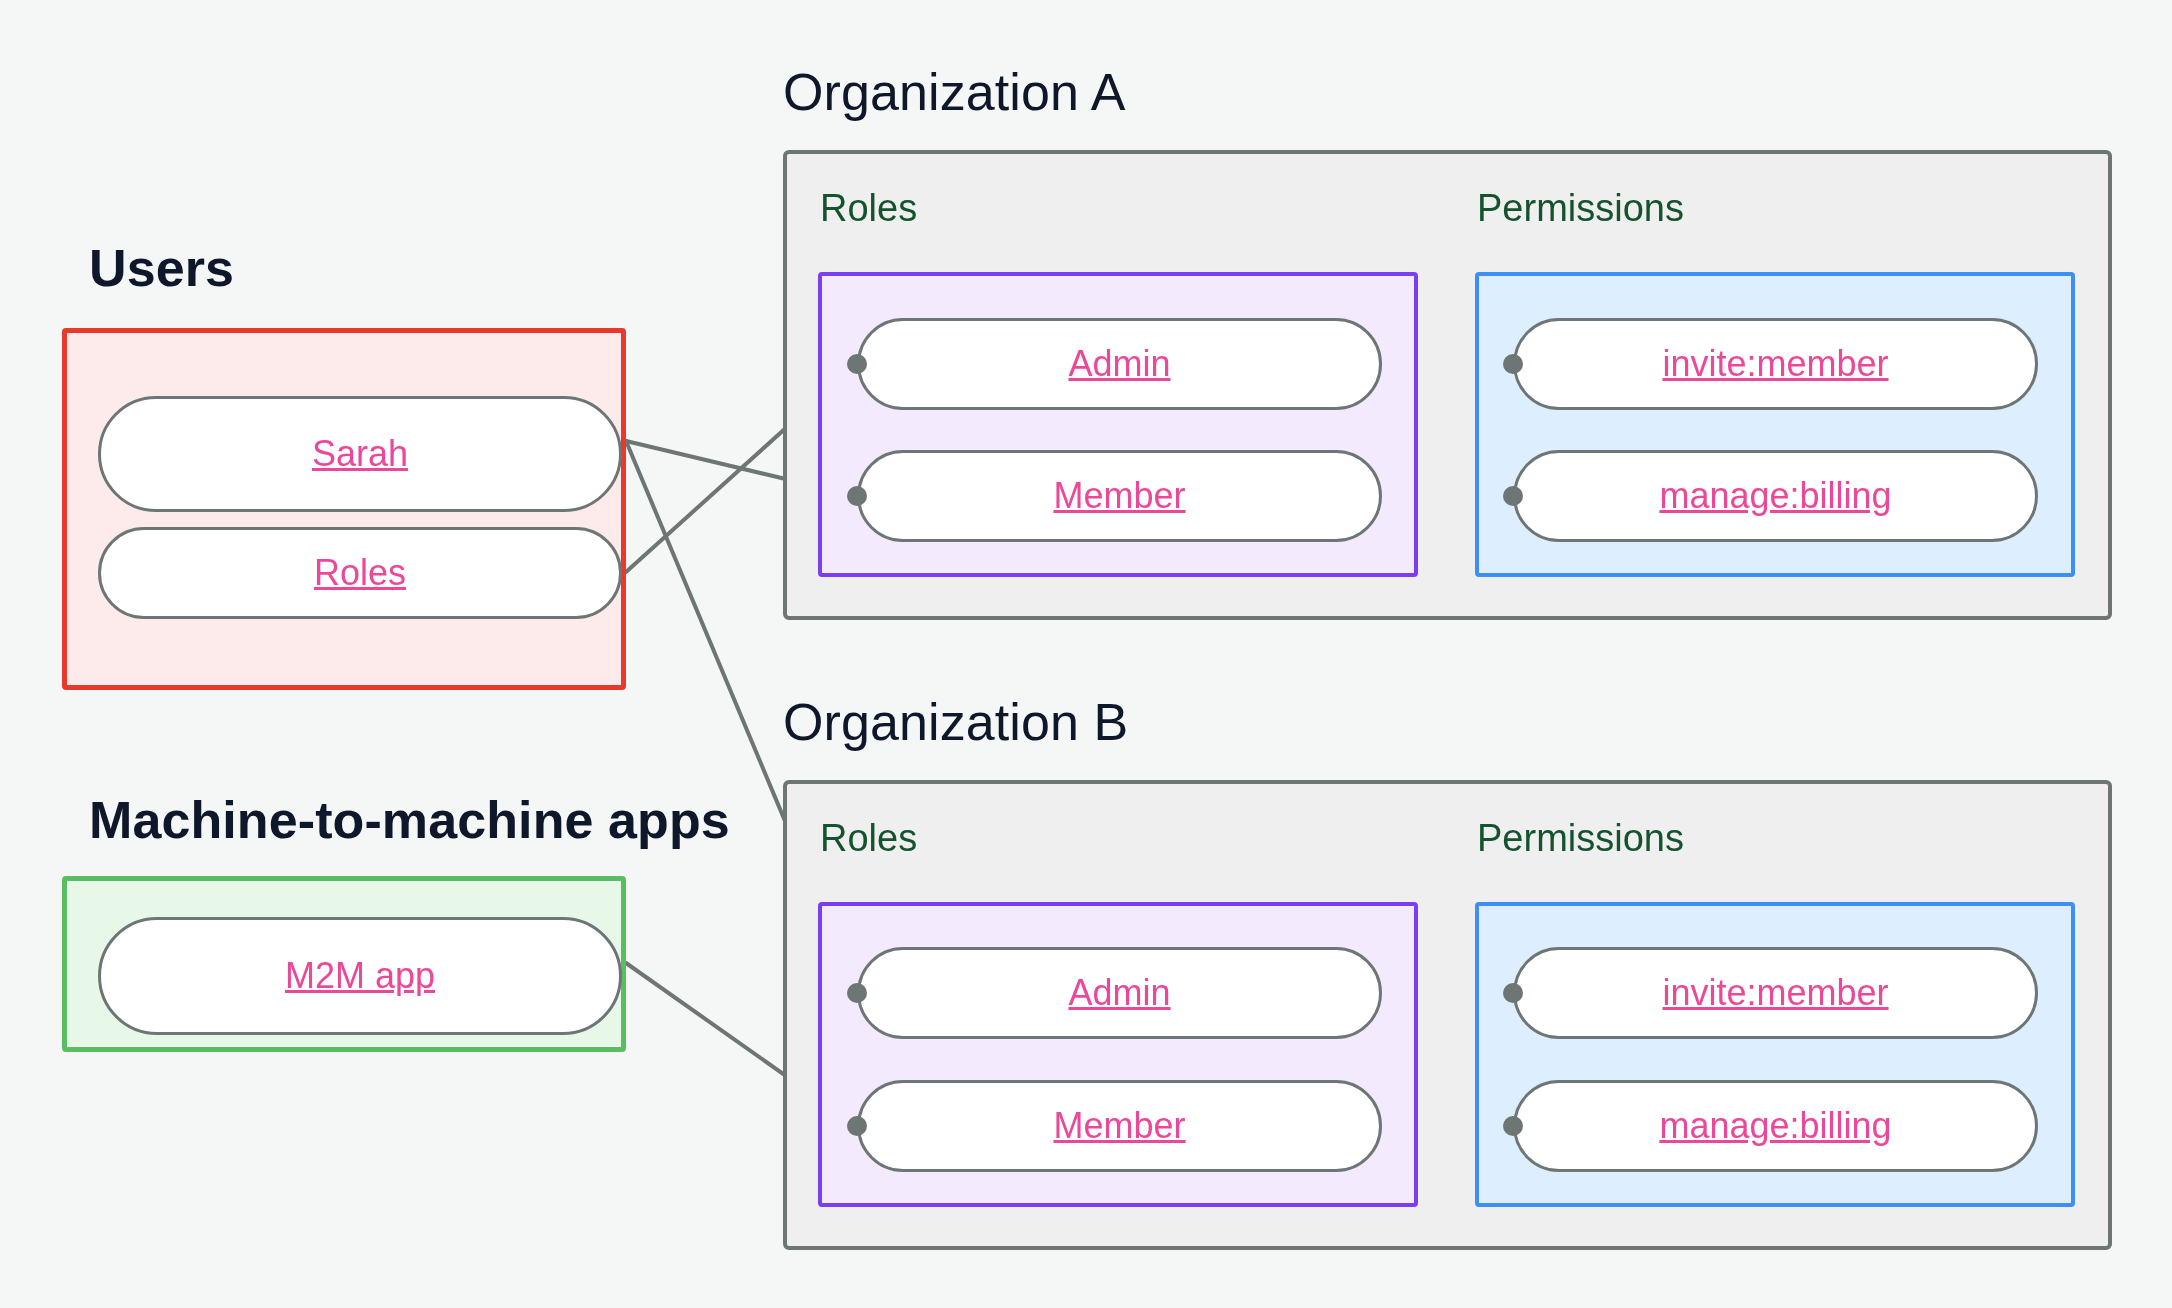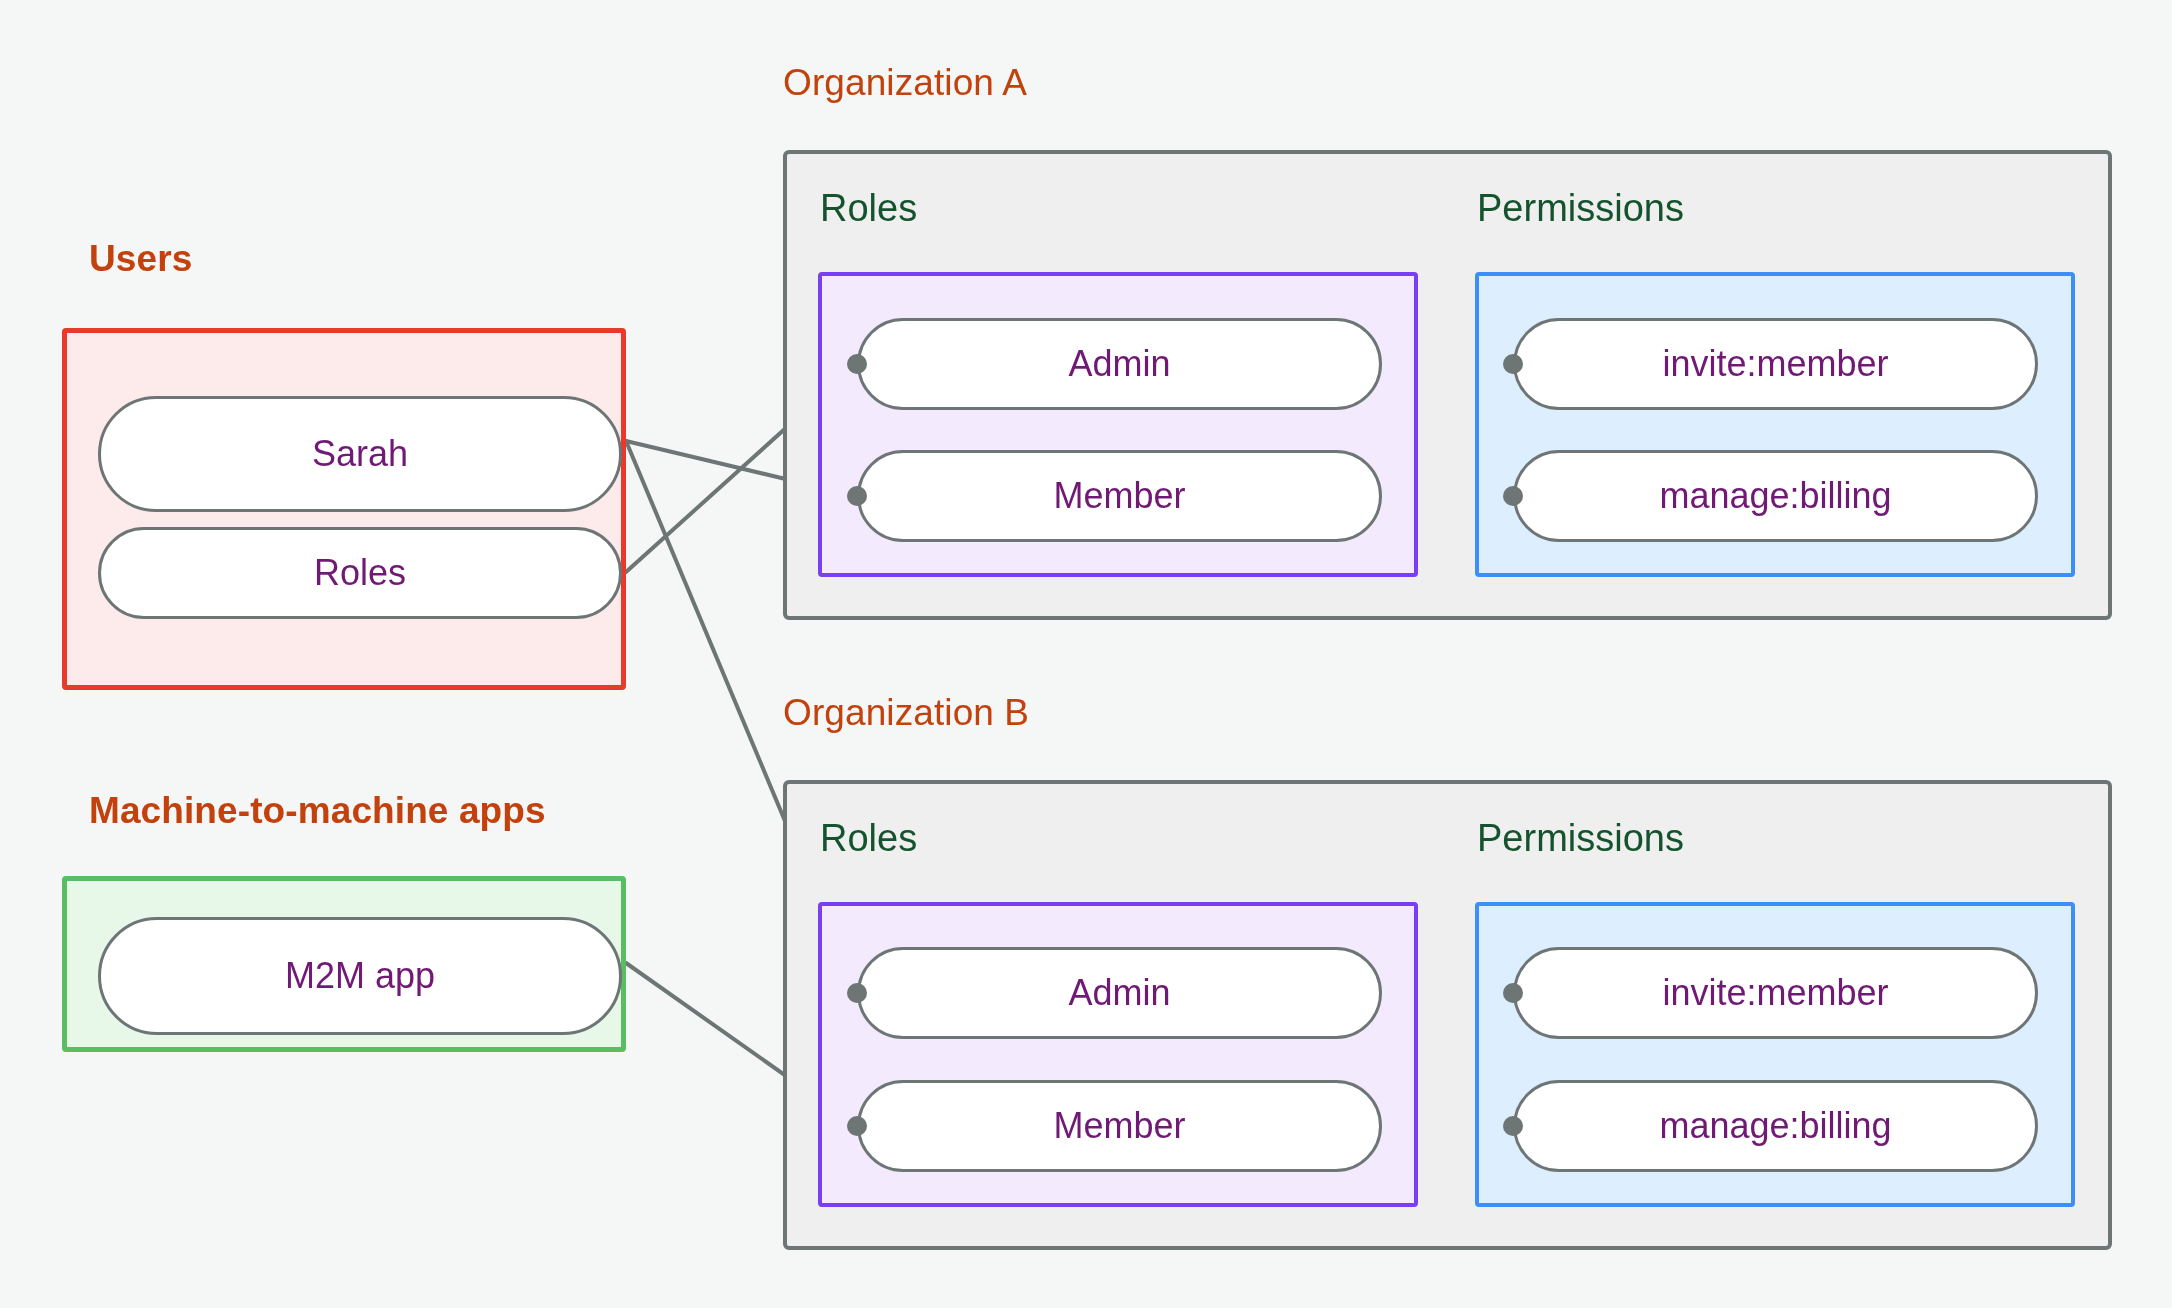--- a/index.html
+++ b/index.html
@@ -10,22 +10,22 @@
     overflow:hidden;
   }
   #canvas { position:relative; width:2172px; height:1308px; background:#f4f7f6; }
 
   
   #edges { position:absolute; left:0; top:0; width:2172px; height:1308px; pointer-events:none; z-index:1; }
 
   
   .group-label {
     position:absolute;
-    font-size:37px;
-    color:#c2410c;
+    font-size:52px;
+    color:#0f172a;
     font-weight:400;
     white-space:nowrap;
     letter-spacing:0.1px;
   }
   .group-label.bold { font-weight:700;margin-left:27px; }
 
   .group-box {
     position:absolute;
     border-radius:6px;
     z-index:2;
@@ -48,23 +48,24 @@
   
   .node {
     position:absolute;
     background:#ffffff;
     border:3px solid #6e7575;
     border-radius:999px;
     display:flex;
     align-items:center;
     justify-content:center;
     font-size:36px;
-    color:#701a75;
+    color:#ec4899;
     z-index:4;
     white-space:nowrap;
+    text-decoration:underline;
   }
 
   
   .dot {
     position:absolute;
     width:20px; height:20px;
     border-radius:50%;
     background:#6e7575;
     z-index:5;
   }

